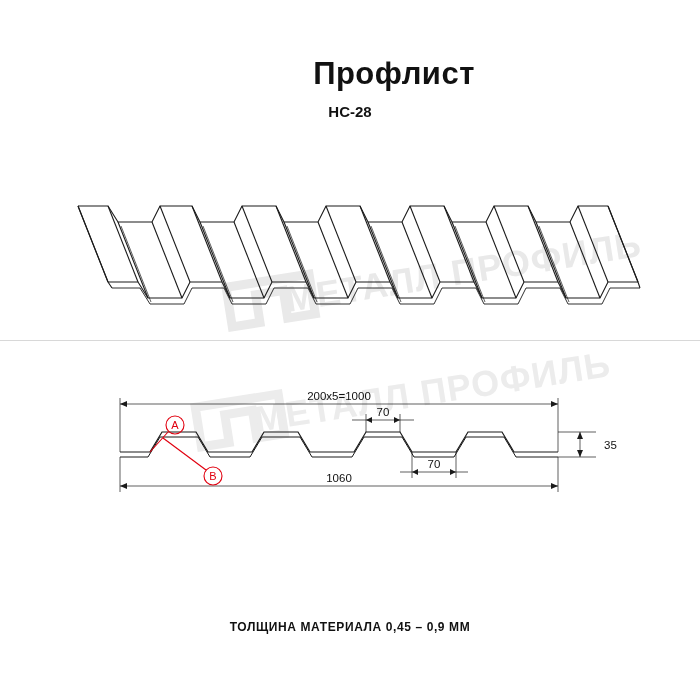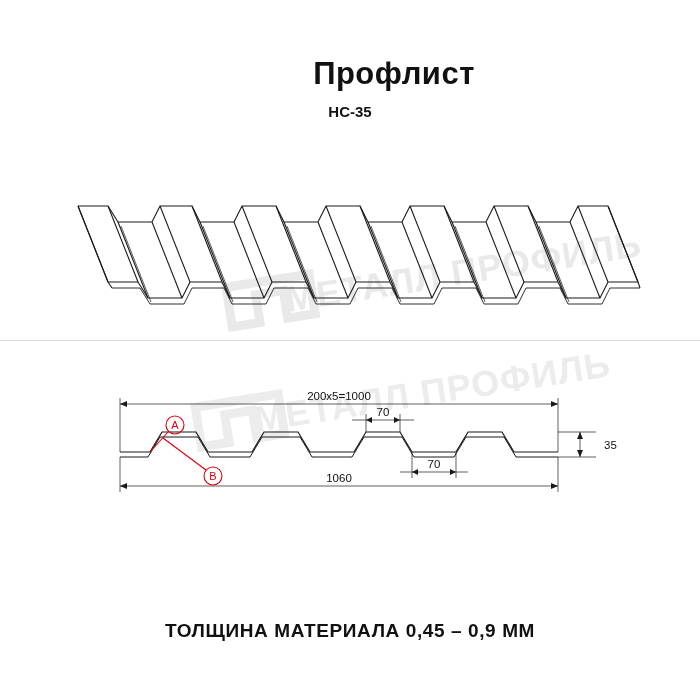--- a/index.html
+++ b/index.html
@@ -56,21 +56,21 @@
     background: #d8d8d8;
   }
 
   
   .footer-note {
     position: absolute;
     left: 0;
     top: 620px;
     width: 700px;
     text-align: center;
-    font-size: 19px;
+    font-size: 12px;
     font-weight: bold;
     letter-spacing: 0.6px;
     color: #111111;
   }
 
   
   .svg-layer {
     position: absolute;
     left: 0;
     top: 0;
@@ -80,21 +80,21 @@
   }
 
   
 </style>
 </head>
 <body>
 
 <div class="page">
 
   <div class="title">Профлист</div>
-  <div class="subtitle">НС-35</div>
+  <div class="subtitle">НС-28</div>
 
   <svg class="svg-layer" viewBox="0 0 700 700" xmlns="http://www.w3.org/2000/svg">
     <g transform="rotate(-9 350 290)">
 
       <g fill="none" stroke="#e9e9e9" stroke-width="9">
         <path d="M228 268 l0 40 l28 0 l0 -28 l28 0 l0 28 l28 0 l0 -40 z"></path>
       </g>
       <text x="285" y="302" font-family="'Liberation Sans', sans-serif" font-size="36" font-weight="bold" fill="#e9e9e9" letter-spacing="1">МЕТАЛЛ ПРОФИЛЬ</text>
     </g>
     <g transform="rotate(-9 350 400)">

